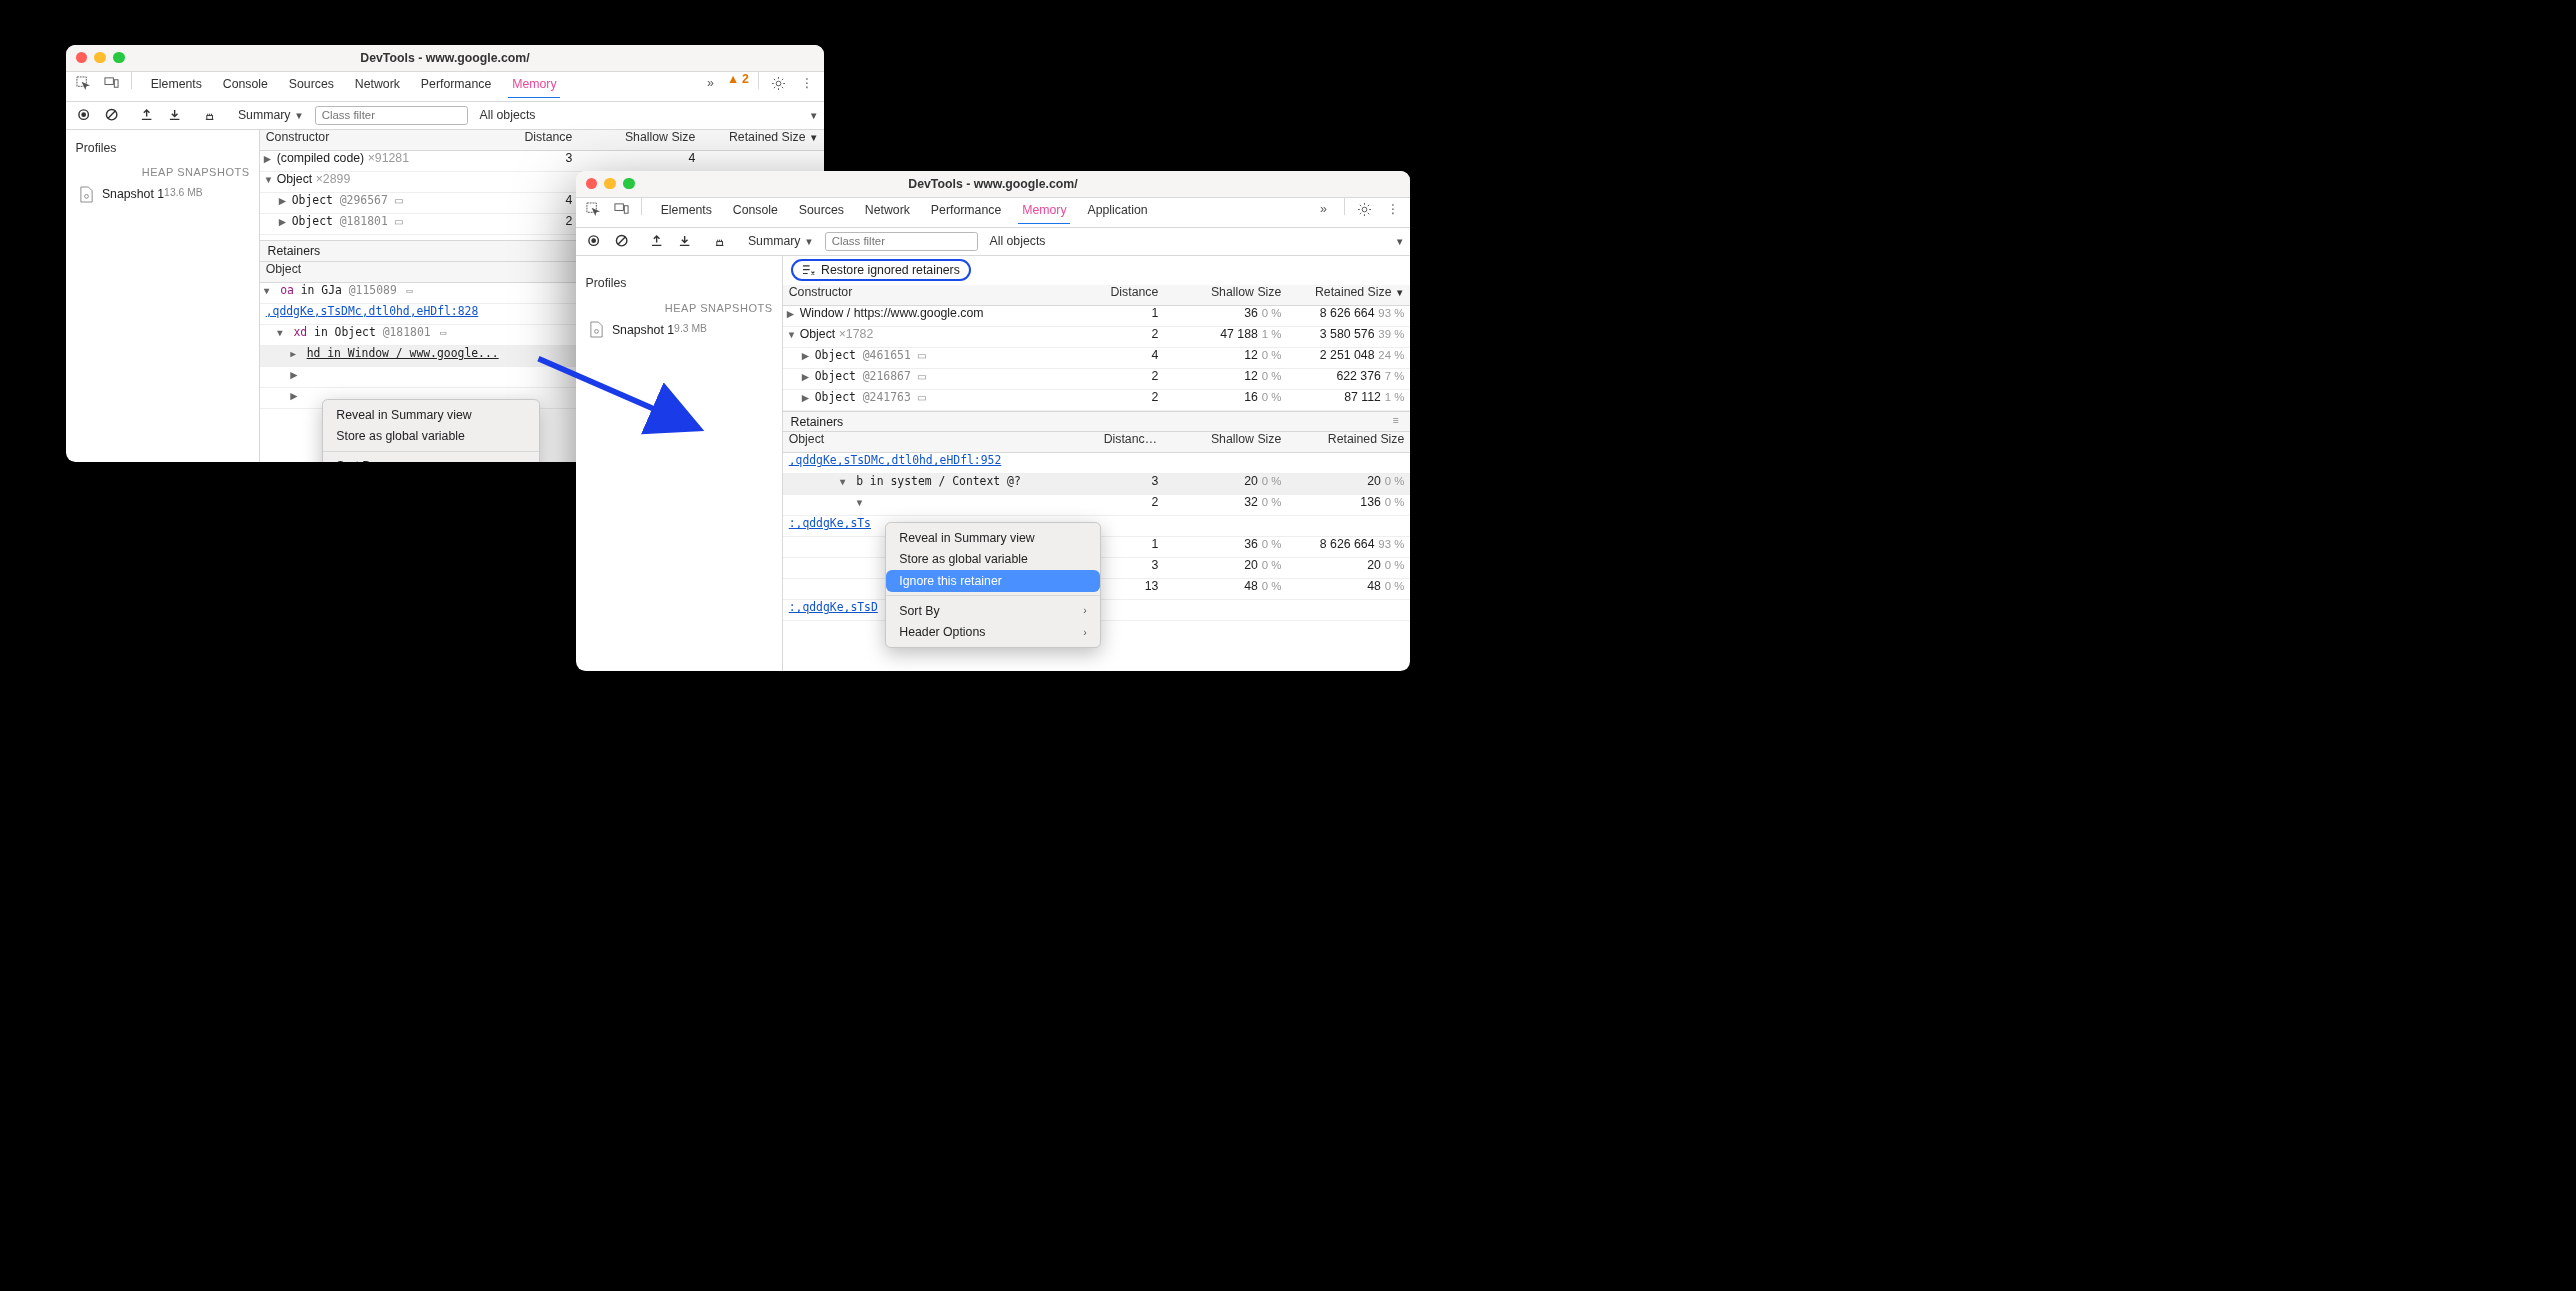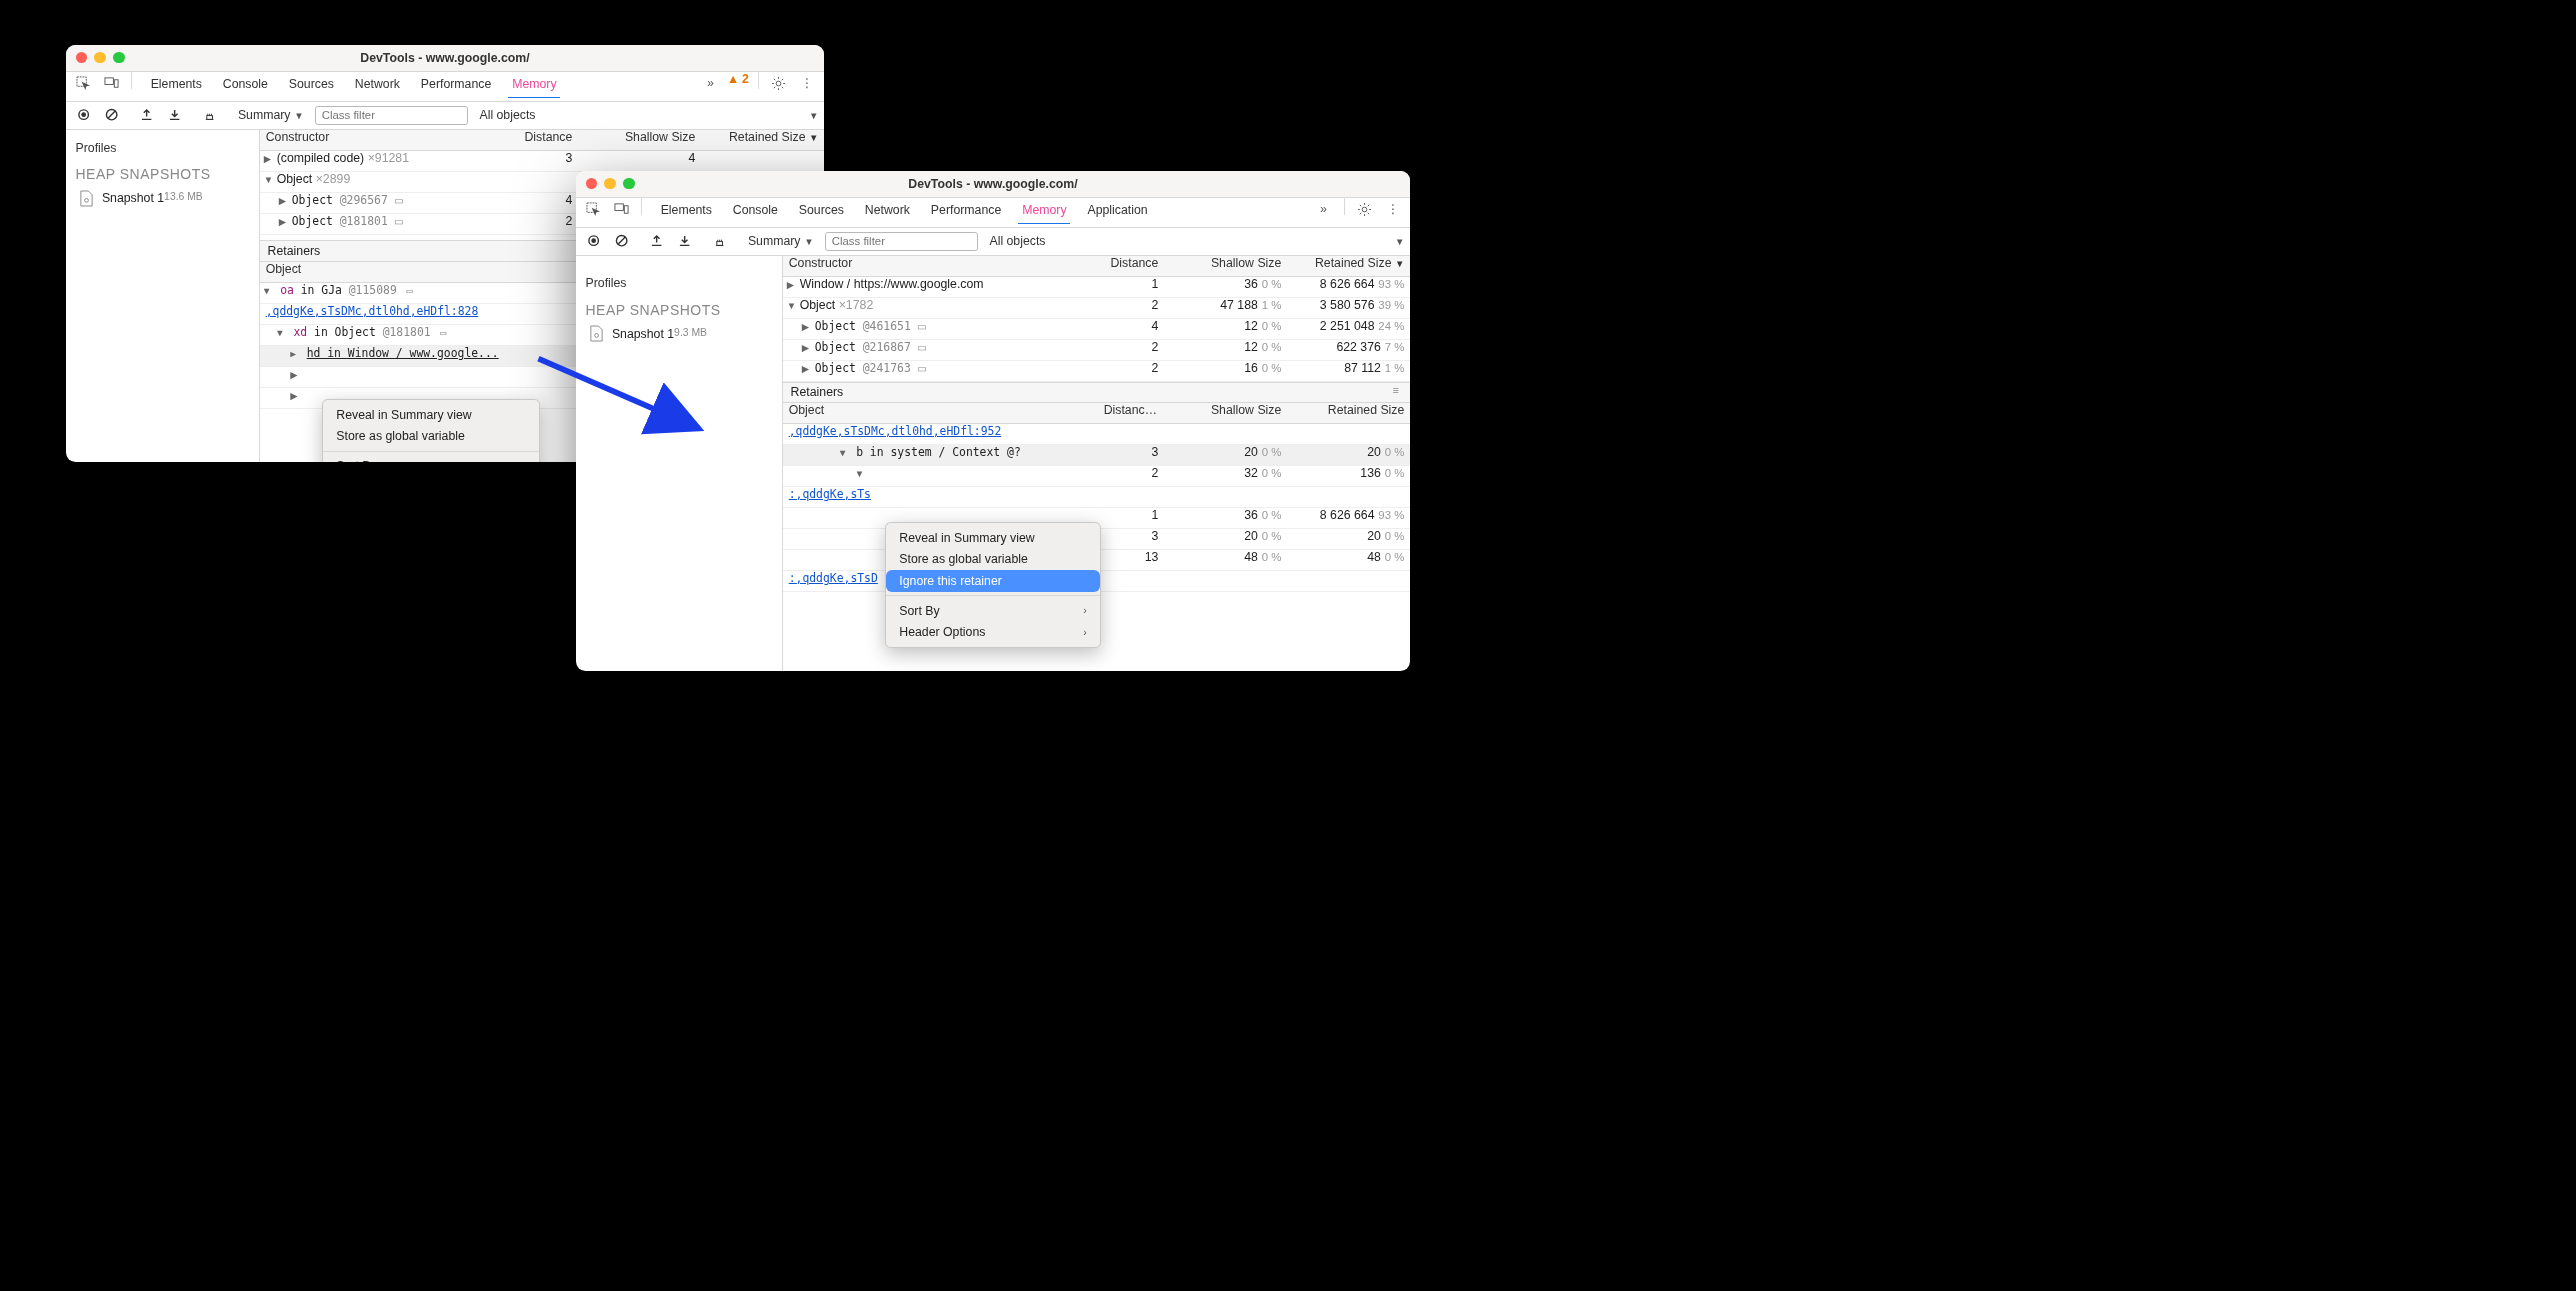--- a/index.html
+++ b/index.html
@@ -65,22 +65,22 @@
     padding: 0 5.7px; font-size: 11.4px; color: #888;
   }
   .content { display: flex; height: calc(100% - 57px); }
   .sidebar {
     width: 194px; border-right: 0.9px solid #d8d8d8; padding: 7.6px 0;
   }
   .sidebar-header {
     font-size: 12.3px; font-weight: 400; padding: 3.8px 9.5px; color: #333;
   }
   .sidebar-section {
-    font-size: 14px; color: #888; text-transform: uppercase;
-    padding: 7.6px 9.5px 3.8px; letter-spacing: 0.5px;
+    font-size: 11px; color: #888; text-transform: uppercase;
+    padding: 7.6px 9.5px 3.8px; letter-spacing: 0.5px; text-align: right;
   }
   .snapshot-item {
     display: flex; align-items: center; gap: 7.6px; padding: 3.8px 9.5px 3.8px 13.3px;
   }
   .snapshot-item .meta { display: flex; flex-direction: row; }
   .snapshot-item .name { font-size: 12.3px; }
   .snapshot-item .size { font-size: 10.4px; color: #888; }
   .main { flex: 1; display: flex; flex-direction: column; overflow: hidden; }
   .table-header, .row {
     display: flex; border-bottom: 0.9px solid #eee; align-items: flex-start;
@@ -429,20 +429,28 @@
             <circle cx="8" cy="11" r="2" fill="none" stroke="#888"></circle>
           </svg>
         <div class="meta">
           <span class="name">Snapshot 1</span>
           <span class="size">9.3 MB</span>
         </div>
       </div>
     </div>
 
     <div class="main">
+      <div>
+        <span class="restore-btn">
+          <svg width="13.3" height="11.4" viewBox="0 0 14 12">
+              <path d="M1 2h7M1 6h7M1 10h5M10 8l3 3M13 8l-3 3" stroke="#333" stroke-width="1.3" fill="none"></path>
+            </svg>
+          <span>Restore ignored retainers</span>
+        </span>
+      </div>
 
       <div class="table-header">
         <div class="col c-construct">Constructor</div>
         <div class="col c-dist">Distance</div>
         <div class="col c-shallow">Shallow Size</div>
         <div class="col c-retained"><span>Retained Size</span> <span class="sortarrow">▼</span></div>
       </div>
 
       <div class="row">
         <div class="col c-construct tree-row"><span class="disclosure">▶</span> <span>Window / https://www.google.com</span></div>

